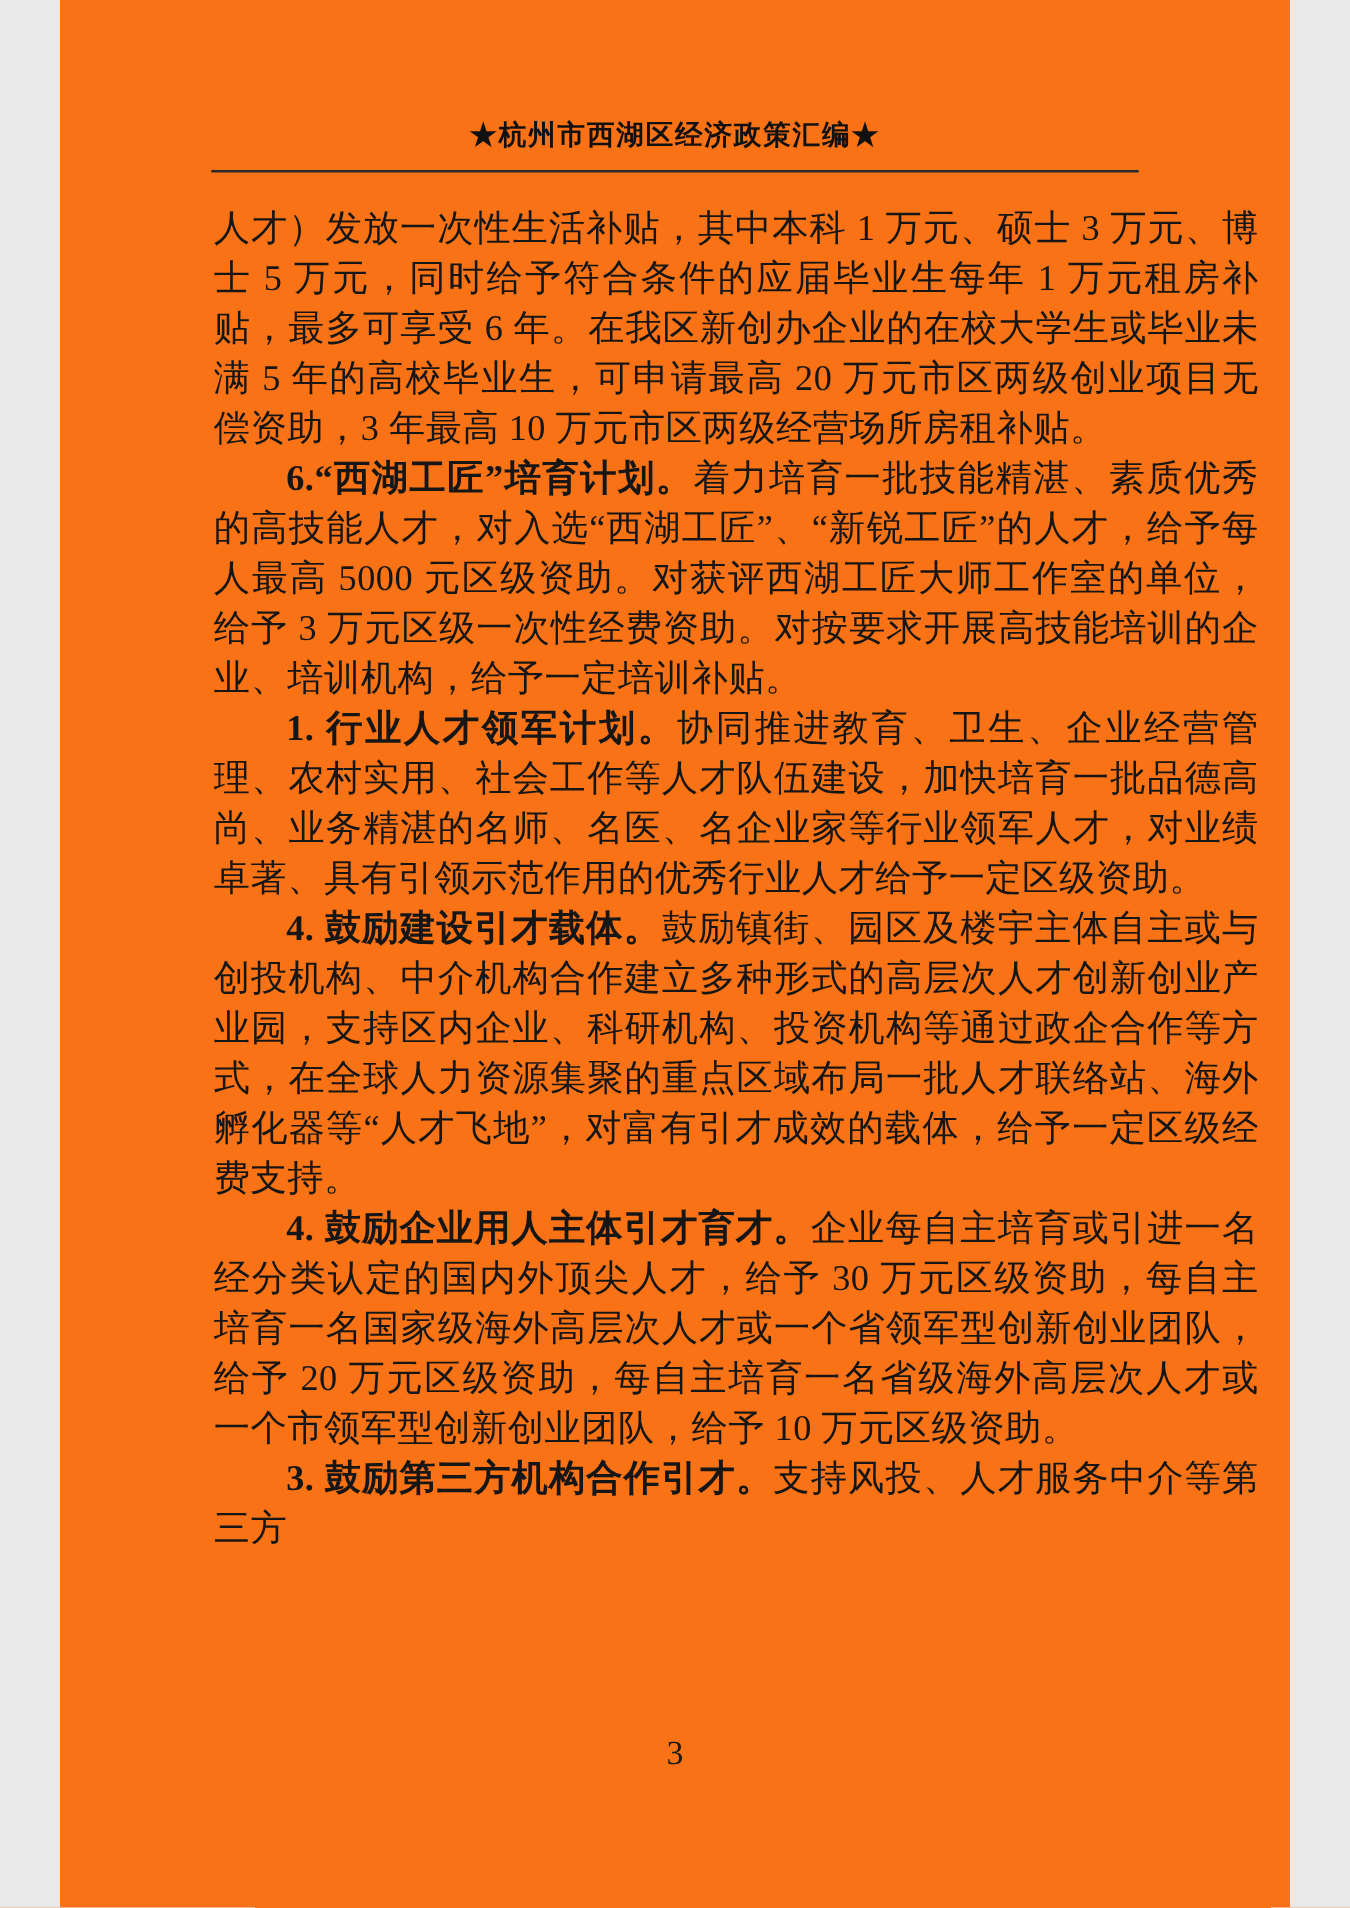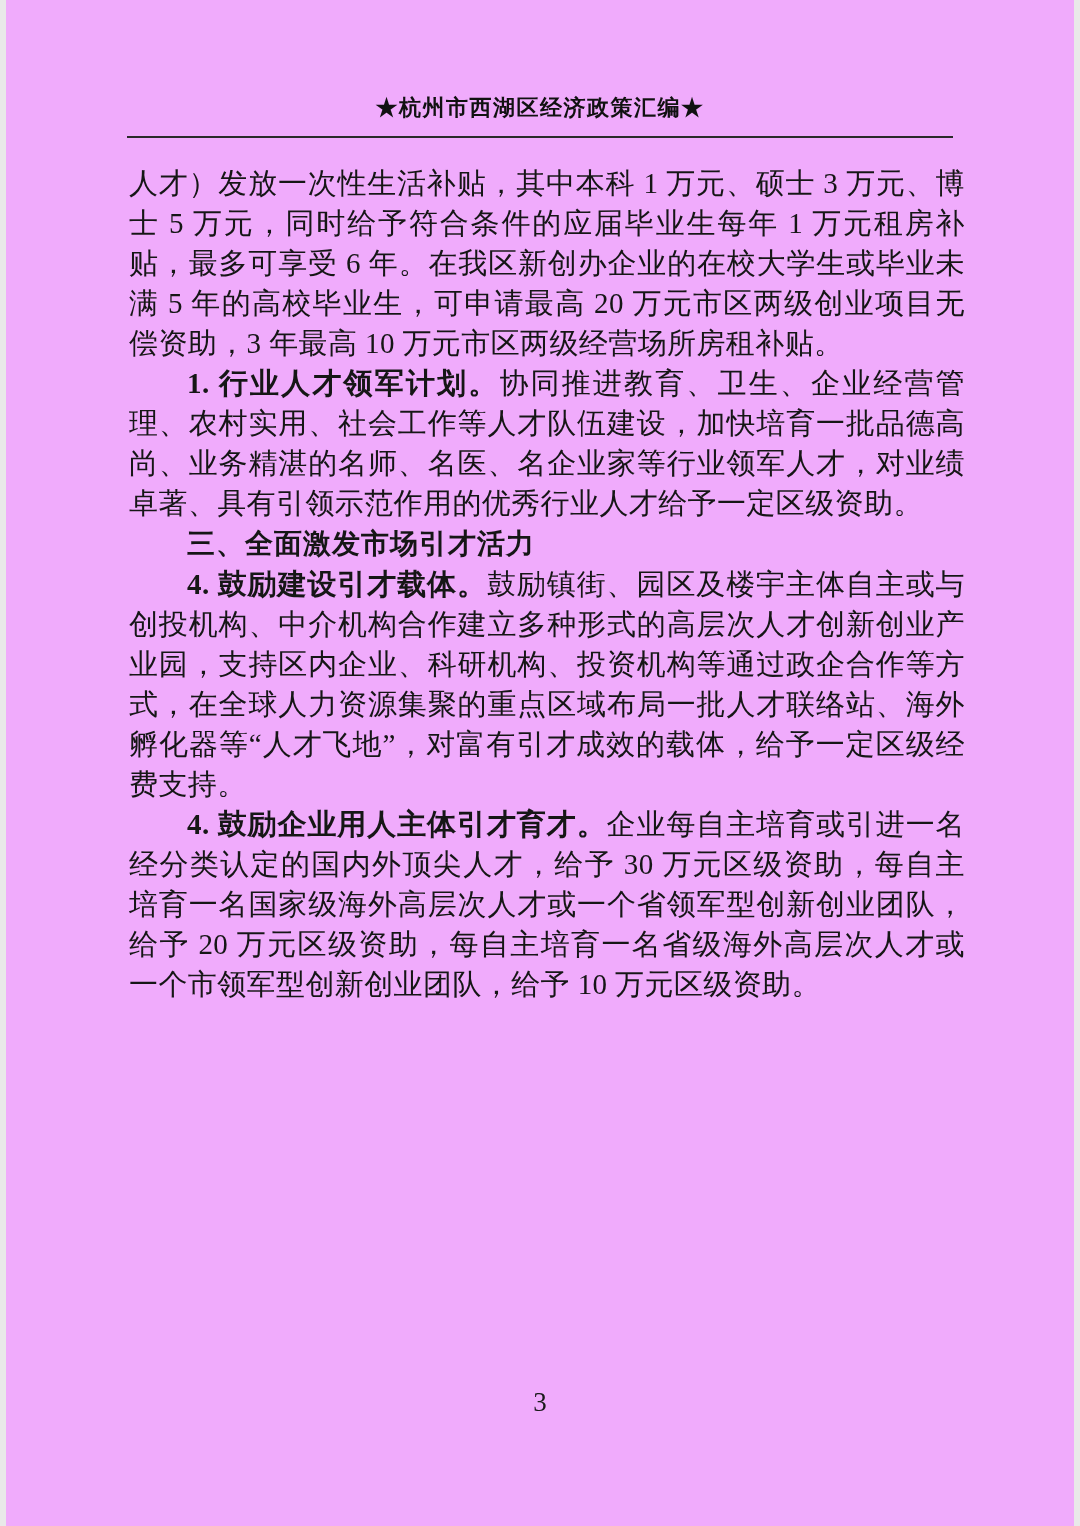--- a/index.html
+++ b/index.html
@@ -1,21 +1,21 @@
 <!DOCTYPE html>
 <html><head>
 <meta charset="utf-8">
 <style>
   * { margin: 0; padding: 0; box-sizing: border-box; }
   html, body { background: #e9e9e9; }
   .page {
-    width: 1068px;
+    width: 984px;
     height: 1526px;
     margin: 0 auto;
-    background: #f0abfc;
+    background: #f97316;
     position: relative;
     overflow: hidden;
     font-family: "Liberation Serif", "DejaVu Serif", serif;
     color: #141414;
   }
   .header {
     position: absolute;
     top: 93px;
     left: 121px;
     right: 121px;
@@ -67,23 +67,24 @@
 
 <div class="page">
 
   <div class="header">
     <div class="header-title">★杭州市西湖区经济政策汇编★</div>
     <div class="header-rule"></div>
   </div>
 
   <div class="doc-body" id="body-container">
       <p class="para"><span class="run-normal">人才）发放一次性生活补贴，其中本科 1 万元、硕士 3 万元、博士 5 万元，同时给予符合条件的应届毕业生每年 1 万元租房补贴，最多可享受 6 年。在我区新创办企业的在校大学生或毕业未满 5 年的高校毕业生，可申请最高 20 万元市区两级创业项目无偿资助，3 年最高 10 万元市区两级经营场所房租补贴。</span></p>
+      <p class="para indent"><span class="run-bold">6.“西湖工匠”培育计划。</span><span class="run-normal">着力培育一批技能精湛、素质优秀的高技能人才，对入选“西湖工匠”、“新锐工匠”的人才，给予每人最高 5000 元区级资助。对获评西湖工匠大师工作室的单位，给予 3 万元区级一次性经费资助。对按要求开展高技能培训的企业、培训机构，给予一定培训补贴。</span></p>
       <p class="para indent"><span class="run-bold">1. 行业人才领军计划。</span><span class="run-normal">协同推进教育、卫生、企业经营管理、农村实用、社会工作等人才队伍建设，加快培育一批品德高尚、业务精湛的名师、名医、名企业家等行业领军人才，对业绩卓著、具有引领示范作用的优秀行业人才给予一定区级资助。</span></p>
-      <p class="para indent heading"><span class="run-bold">三、全面激发市场引才活力</span></p>
       <p class="para indent"><span class="run-bold">4. 鼓励建设引才载体。</span><span class="run-normal">鼓励镇街、园区及楼宇主体自主或与创投机构、中介机构合作建立多种形式的高层次人才创新创业产业园，支持区内企业、科研机构、投资机构等通过政企合作等方式，在全球人力资源集聚的重点区域布局一批人才联络站、海外孵化器等“人才飞地”，对富有引才成效的载体，给予一定区级经费支持。</span></p>
       <p class="para indent"><span class="run-bold">4. 鼓励企业用人主体引才育才。</span><span class="run-normal">企业每自主培育或引进一名经分类认定的国内外顶尖人才，给予 30 万元区级资助，每自主培育一名国家级海外高层次人才或一个省领军型创新创业团队，给予 20 万元区级资助，每自主培育一名省级海外高层次人才或一个市领军型创新创业团队，给予 10 万元区级资助。</span></p>
+      <p class="para indent"><span class="run-bold">3. 鼓励第三方机构合作引才。</span><span class="run-normal">支持风投、人才服务中介等第三方</span></p>
     </div>
 
   <div class="footer">
     <span class="page-number">3</span>
   </div>
 
 </div>
 
 </body></html>

